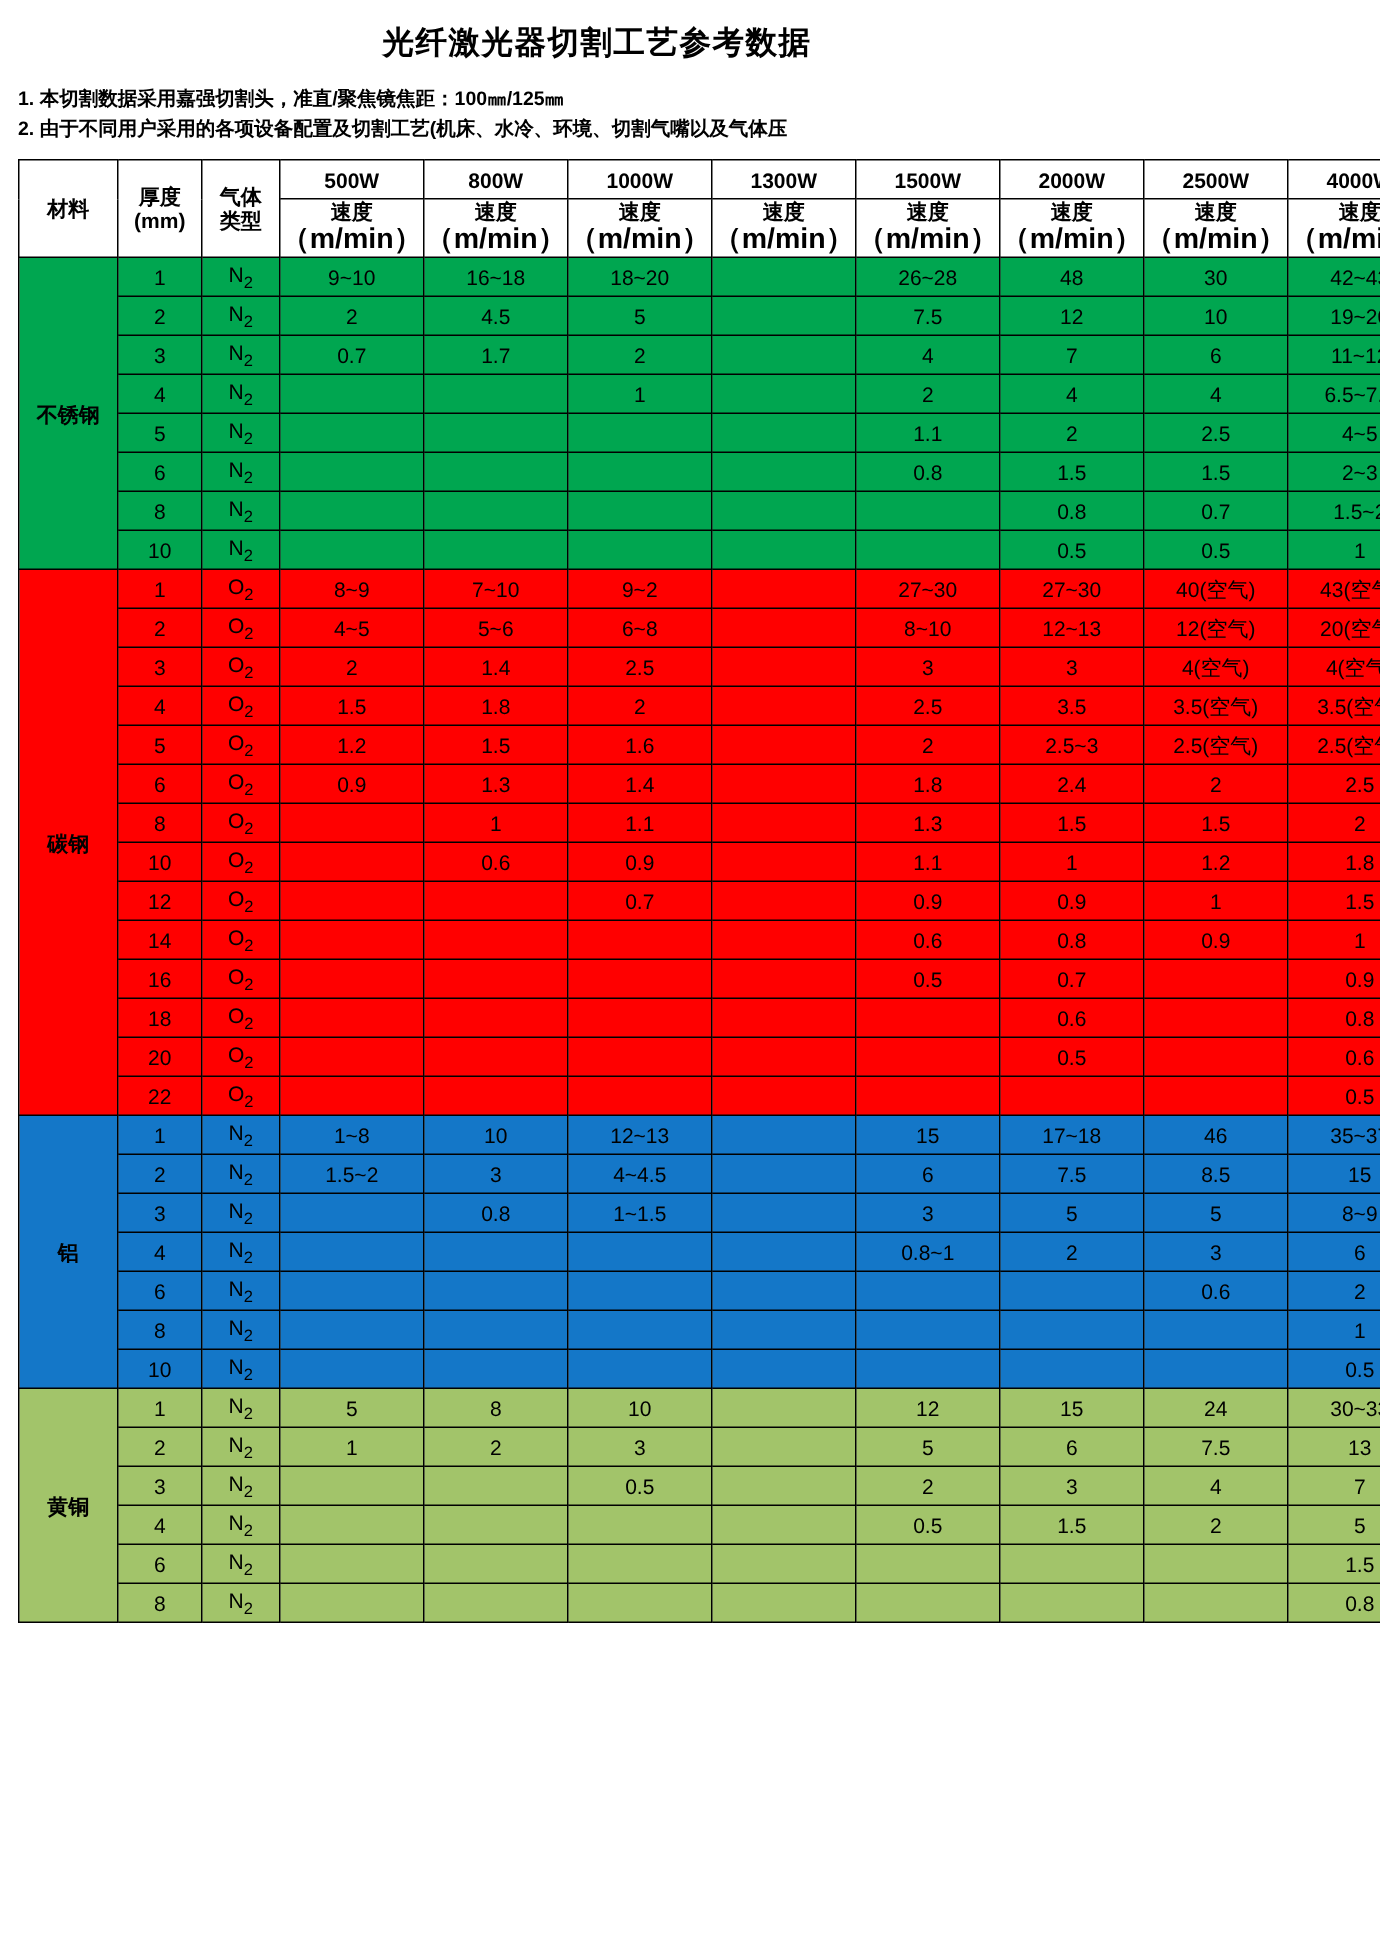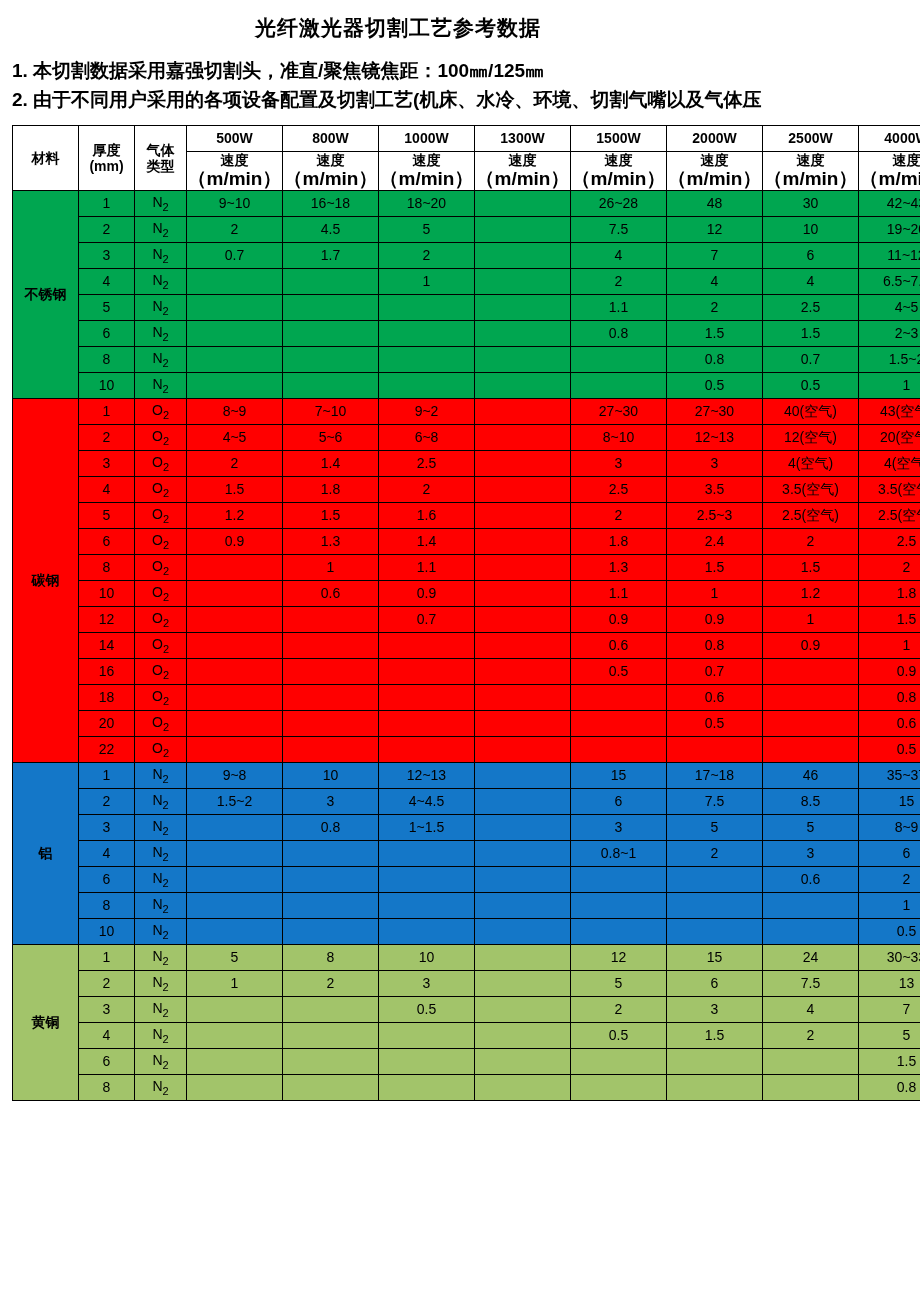--- a/index.html
+++ b/index.html
@@ -20,21 +20,21 @@
     padding: 6px 12px 0 12px;
   }
   .doc-title {
     text-align: center;
     font-size: 21px;
     font-weight: bold;
     letter-spacing: 1px;
     margin: 8px 0 14px 0;
   }
   .notes {
-    font-size: 19px;
+    font-size: 13px;
     font-weight: bold;
     line-height: 1.55;
     margin-bottom: 10px;
   }
   .note-line {
     display: block;
     white-space: pre-wrap;
   }
   table.data {
     border-collapse: collapse;
@@ -425,21 +425,21 @@
           <td></td>
           <td></td>
           <td></td>
           <td></td>
           <td>0.5</td>
         </tr>
         <tr class="mat-aluminum">
           <td class="matcell" rowspan="7">铝</td>
           <td>1</td>
           <td>N<span class="sub">2</span></td>
-          <td>9~8</td>
+          <td>1~8</td>
           <td>10</td>
           <td>12~13</td>
           <td></td>
           <td>15</td>
           <td>17~18</td>
           <td>46</td>
           <td>35~37</td>
         </tr>
         <tr class="mat-aluminum">
           <td>2</td>

